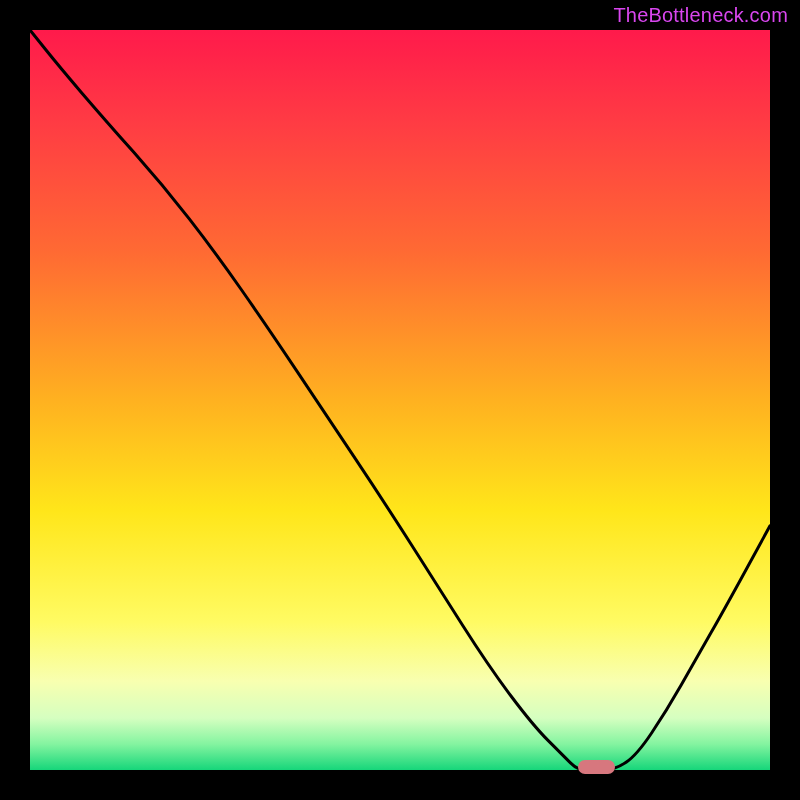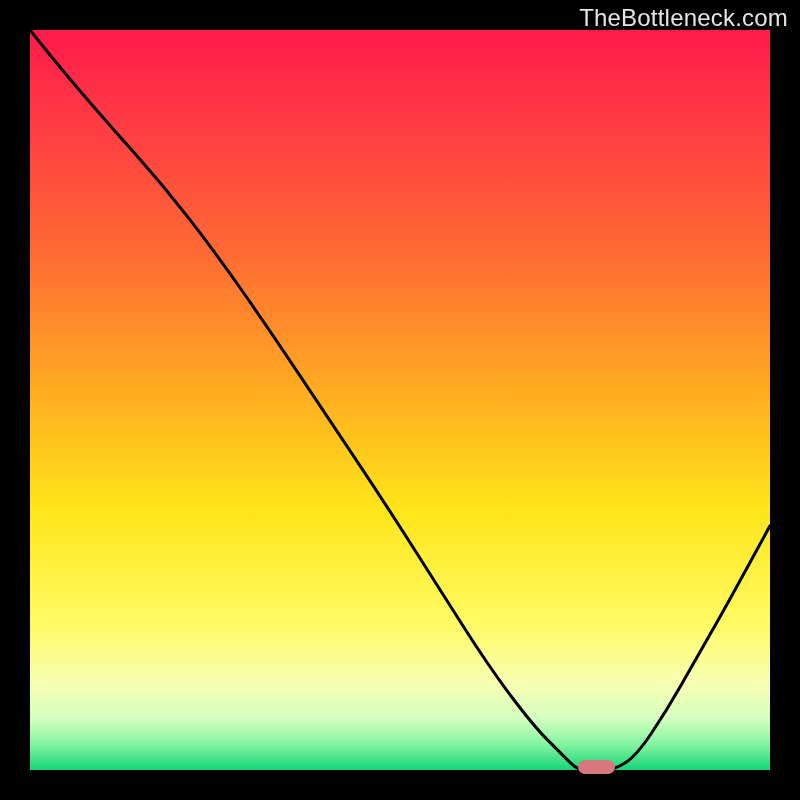--- a/index.html
+++ b/index.html
@@ -16,22 +16,22 @@
     left: 0;
     top: 0;
     width: 800px;
     height: 800px;
     background: #000;
   }
   .watermark {
     position: absolute;
     top: 4px;
     right: 12px;
-    color: #e5e5e5;
-    font-size: 24px;
+    color: #d946ef;
+    font-size: 20px;
     font-weight: 500;
     letter-spacing: 0.2px;
     font-family: Arial, Helvetica, sans-serif;
   }
   .plot {
     position: absolute;
     left: 30px;
     top: 30px;
     width: 740px;
     height: 740px;

